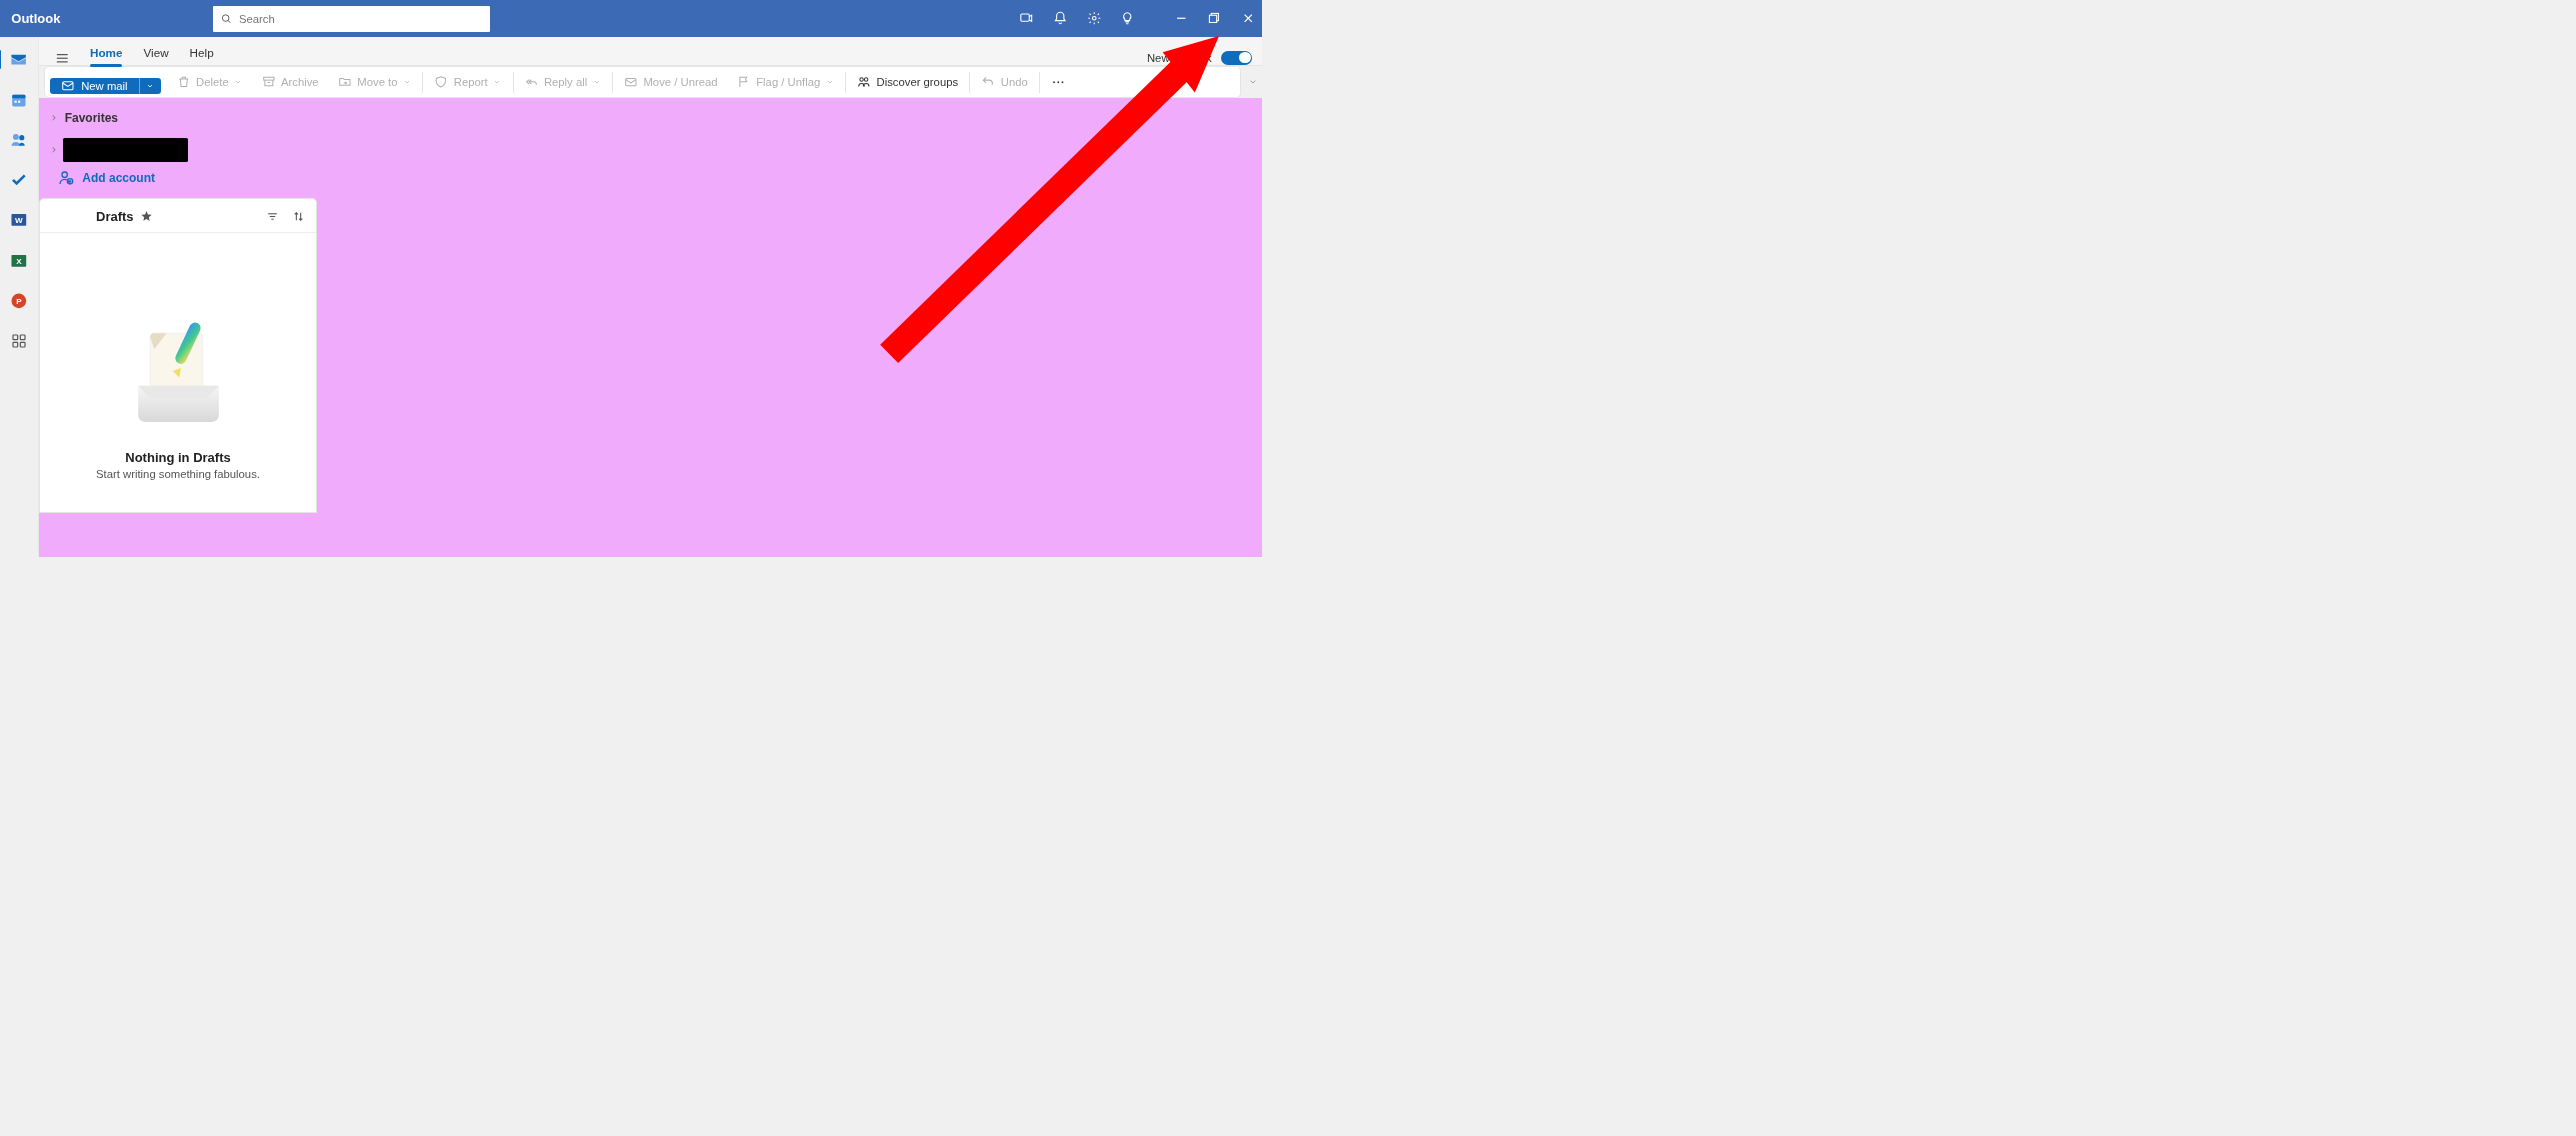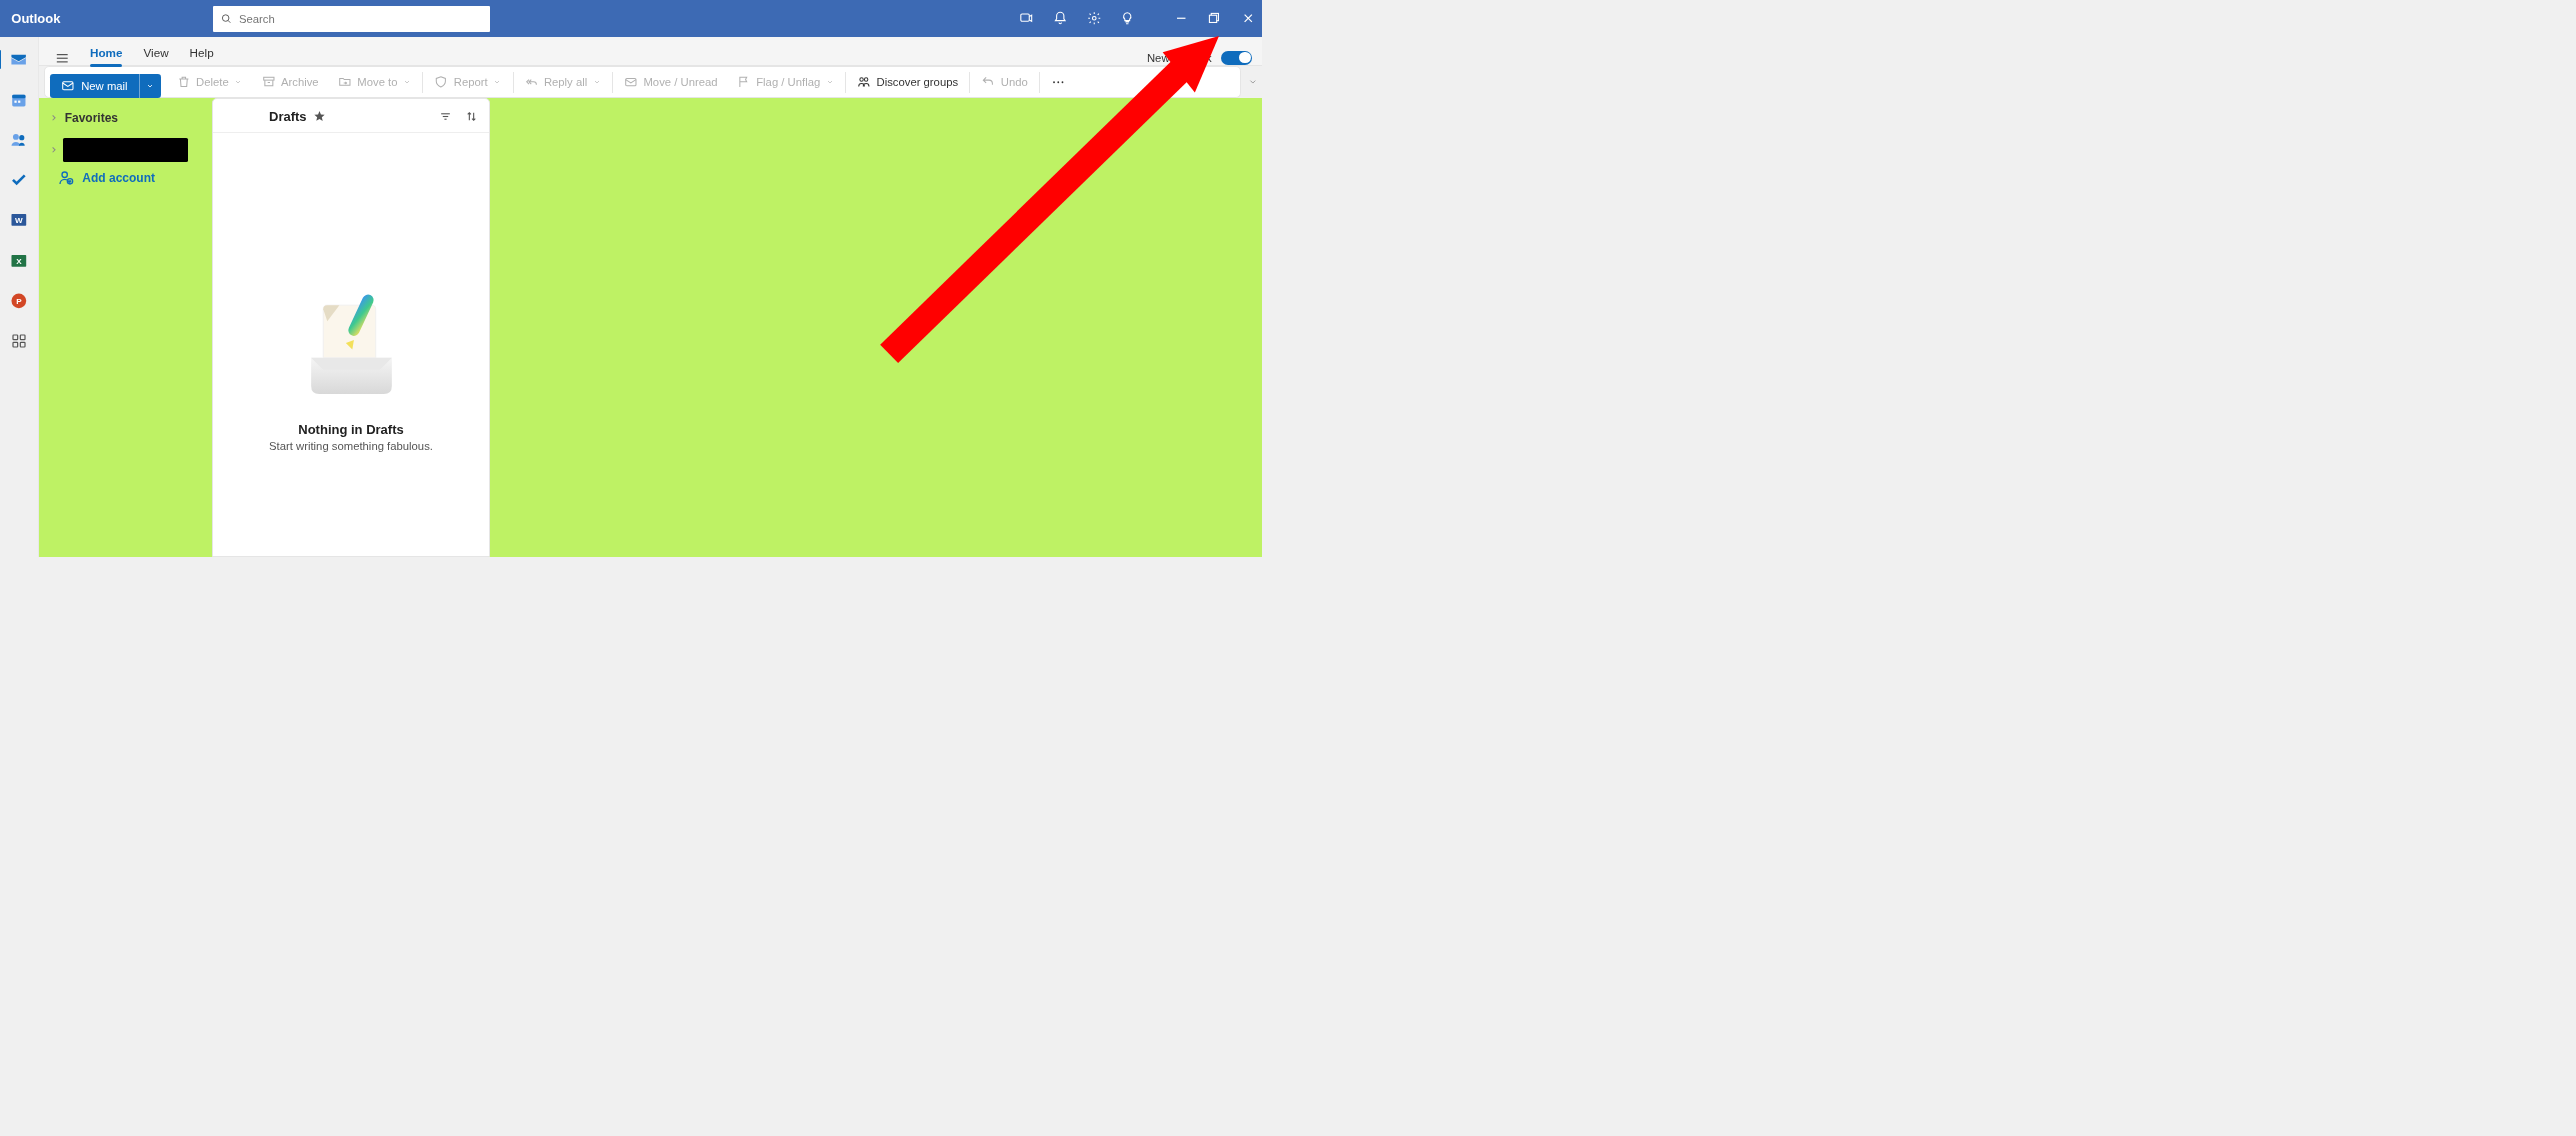--- a/index.html
+++ b/index.html
@@ -28,35 +28,35 @@
 .switch { position: relative; width: 31px; height: 14.5px; background: #0F6CBD; border-radius: 8px; cursor: pointer; }
 .switch-knob { position: absolute; right: 1.6px; top: 1.6px; width: 11.3px; height: 11.3px; background: white; border-radius: 50%; }
 
 
 .ribbon-wrap { display: flex; align-items: center; }
 .ribbon { margin: 0 6.4px 0 44px; height: 32px; background: #fff; border: 0.8px solid #e5e5e5; border-radius: 4.8px; display: flex; align-items: center; flex: 1; }
 .ribbon-btn { display: flex; align-items: center; gap: 5.6px; padding: 0 9.7px; height: 100%; font-size: 11.3px; color: #333; cursor: pointer; white-space: nowrap; }
 .ribbon-btn.disabled { color: #b0b0b0; }
 .ribbon-btn.disabled svg { color: #b0b0b0; }
 .ribbon-sep { width: 0.8px; height: 21px; background: #e5e5e5; margin: 0 1.6px; }
-.newmail-btn { background: #0F6CBD; color: white; border-radius: 3.2px; height: 24px; display: flex; align-items: center; margin-left: 4.8px; margin-right: 6.4px; cursor: pointer; margin-top: 8px; }
+.newmail-btn { background: #0F6CBD; color: white; border-radius: 3.2px; height: 16px; display: flex; align-items: center; margin-left: 4.8px; margin-right: 6.4px; cursor: pointer; margin-top: 8px; }
 .newmail-main { display: flex; align-items: center; gap: 6.4px; padding: 0 11.3px; font-size: 11.3px; height: 100%; }
 .newmail-split { border-left: 0.8px solid rgba(255,255,255,0.4); padding: 0 6.4px; height: 100%; display: flex; align-items: center; }
 .chev { width: 8px; height: 8px; }
 .ribbon-icon { width: 13.7px; height: 13.7px; }
 .ribbon-end { margin-left: auto; display: flex; align-items: center; padding-right: 8px; }
 .ribbon-expand { width: 14.5px; display: flex; align-items: center; justify-content: center; color: #888; cursor: pointer; padding-right: 4.8px; }
 
 
 .app-rail { position: absolute; left: 0; top: 37px; width: 39px; background: #f0f0f0; height: calc(100% - 37px); display: flex; flex-direction: column; align-items: center; padding-top: 11.3px; gap: 17.7px; border-right: 0.8px solid #e8e8e8; }
 .app-rail-item { width: 22.5px; height: 22.5px; display: flex; align-items: center; justify-content: center; cursor: pointer; position: relative; }
 .app-rail-item.active::before { content: ''; position: absolute; left: -8.9px; top: 1.6px; bottom: 1.6px; width: 2.4px; background: #0F6CBD; border-radius: 1.6px; }
 
 
-.main-area { display: flex; position: absolute; left: 39px; top: 98px; right: 0; bottom: 0; background: #bef264; }
+.main-area { display: flex; position: absolute; left: 39px; top: 98px; right: 0; bottom: 0; background: #f0abfc; flex-direction: column; }
 .folder-pane { width: 173px; padding: 8px 4.8px; }
 .folder-item { display: flex; align-items: center; gap: 6.4px; padding: 4.8px 4.8px; font-size: 12px; color: #333; cursor: pointer; border-radius: 3.2px; }
 .folder-item .caret { width: 9.7px; color: #888; }
 .folder-item.fav { font-weight: 600; }
 .acct-redact { background: #000; height: 24px; margin-left: 14.5px; width: 125px; border-radius: 1.6px; }
 .add-account { color: #0F6CBD; font-weight: 600; display: flex; align-items: center; gap: 8px; padding: 8px 4.8px 4.8px 14.5px; font-size: 12px; cursor: pointer; }
 
 
 .msg-list { width: 278px; background: #fff; border: 0.8px solid #e5e5e5; border-radius: 4.8px 4.8px 0 0; margin-left: 0; display: flex; flex-direction: column; }
 .msg-head { display: flex; align-items: center; padding: 9.7px 11.3px 8px 56px; font-size: 13px; font-weight: 700; color: #222; }

